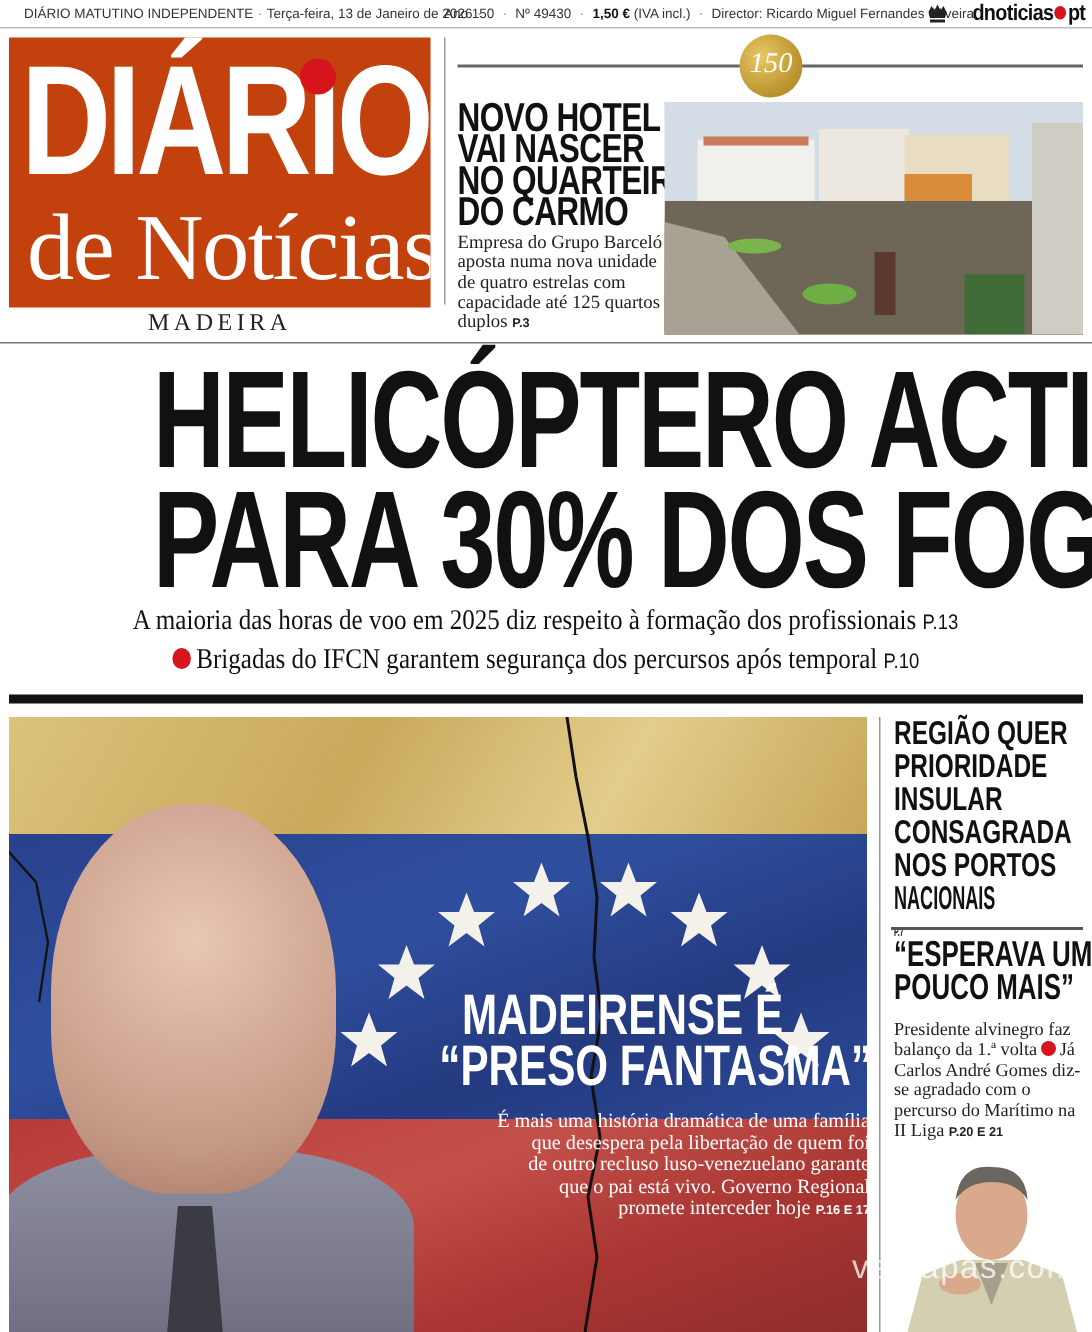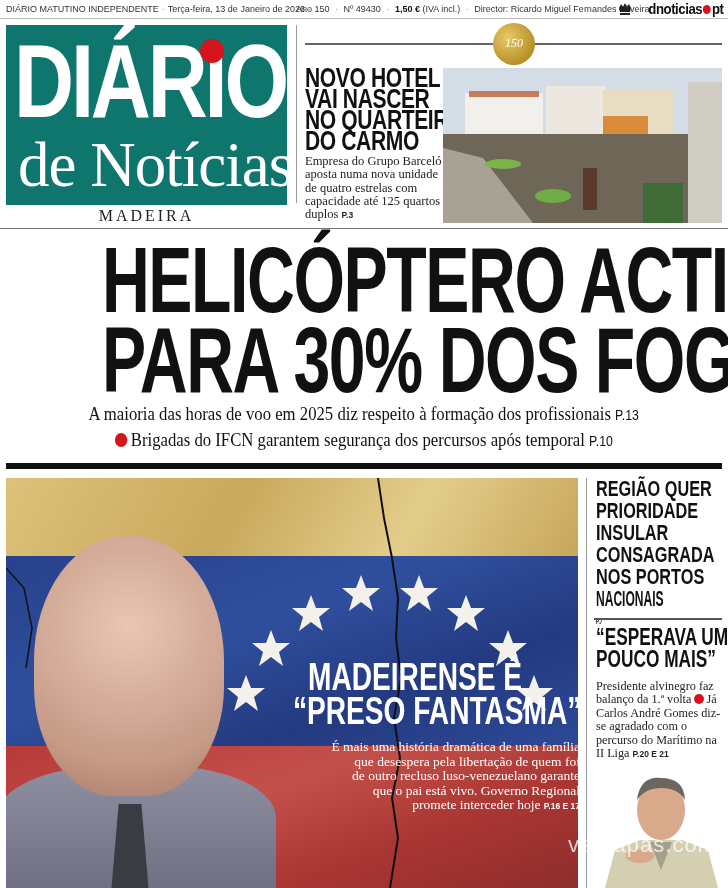--- a/index.html
+++ b/index.html
@@ -1,41 +1,41 @@
 <!DOCTYPE html>
 <html><head>
 <meta charset="utf-8">
 <style>
   * { box-sizing: border-box; margin: 0; padding: 0; }
   html, body { width: 728px; height: 888px; overflow: hidden; background: #fff; }
   body { position: relative; font-family: "Liberation Sans", sans-serif; color: #111; }
   .abs { position: absolute; }
 
   
-  .topbar { left: 0; top: 0; width: 728px; height: 19px; border-bottom: 1px solid #bbb; font-size: 9px; color: #333; display: flex; align-items: center; padding-left: 6px; }
+  .topbar { left: 0; top: 0; width: 728px; height: 19px; border-bottom: 1px solid #bbb; font-size: 9px; color: #333; display: flex; align-items: center; padding-left: 16px; }
   .topbar .sep { color: #888; margin: 0 3px; }
   .topbar b { color: #111; }
   .topbar .issue { position: absolute; left: 296px; top: 4px; }
   .topbar .brand { position: absolute; right: 4px; top: 0px; display: flex; align-items: center; gap: 5px; }
   .brand-name { font-family: "Liberation Sans", sans-serif; font-weight: bold; font-size: 15px; letter-spacing: -0.5px; color: #111; transform: scaleX(0.88); transform-origin: right center; display: inline-block; }
   .brand-dot { display: inline-block; width: 9px; height: 9px; border-radius: 50%; background: #d6141b; margin: 0 1px 1px 1px; vertical-align: middle; }
   .crest { width: 16px; height: 14px; }
 
   
-  .mast { left: 6px; top: 25px; width: 281px; height: 180px; background: #0f766e; overflow: hidden; }
+  .mast { left: 6px; top: 25px; width: 281px; height: 180px; background: #c2410c; overflow: hidden; }
   .mast-title { position: absolute; left: 8px; top: 4px; font-family: "Liberation Sans", sans-serif; font-weight: bold; color: #fff; font-size: 104px; line-height: 104px; letter-spacing: -4px; transform: scaleX(0.80); transform-origin: left top; white-space: nowrap; }
   .mast-dot { position: absolute; left: 194px; top: 14px; width: 24px; height: 24px; border-radius: 50%; background: #d6141b; }
   .mast-sub { position: absolute; left: 12px; top: 110px; font-family: "Liberation Serif", serif; color: #fff; font-size: 63px; line-height: 60px; letter-spacing: -1px; white-space: nowrap; }
   .madeira { left: 6px; top: 207px; width: 281px; text-align: center; font-family: "Liberation Serif", serif; font-size: 16px; letter-spacing: 3px; color: #222; }
   .vrule { left: 296px; top: 25px; width: 1px; height: 178px; background: #999; }
   .hrule-top { left: 0; top: 228px; width: 728px; height: 1px; background: #777; }
 
   
   .rule150 { left: 305px; top: 43px; width: 417px; height: 2px; background: #666; }
-  .badge150 { left: 493px; top: 23px; width: 42px; height: 42px; border-radius: 50%; background: radial-gradient(circle at 35% 35%, #e8c866, #b8912a 70%); color: #fff; font-family: "Liberation Serif", serif; font-style: italic; font-size: 12px; text-align: center; line-height: 40px; }
+  .badge150 { left: 493px; top: 23px; width: 42px; height: 42px; border-radius: 50%; background: radial-gradient(circle at 35% 35%, #e8c866, #b8912a 70%); color: #fff; font-family: "Liberation Serif", serif; font-style: italic; font-size: 19px; text-align: center; line-height: 40px; }
   .hotel-head { left: 305px; top: 68px; width: 140px; font-family: "Liberation Sans", sans-serif; font-weight: bold; font-size: 27px; line-height: 21px; color: #111; letter-spacing: -0.5px; }
   .hotel-head span { display: block; transform: scaleX(0.78); transform-origin: left; white-space: nowrap; }
   .hotel-body { left: 305px; top: 155px; width: 140px; font-family: "Liberation Serif", serif; font-size: 12.5px; line-height: 13.3px; color: #222; }
   .pref { font-family: "Liberation Sans", sans-serif; font-weight: bold; font-size: 8.5px; }
   .hotel-photo { left: 443px; top: 68px; width: 279px; height: 155px; overflow: hidden; background: linear-gradient(#c7d3dd 0%, #dfe5ea 30%, #e9e4da 45%, #8f8a7d 58%, #6b6455 80%, #5a5446 100%); }
 
   
   .main-head { left: 0; top: 240px; width: 728px; text-align: center; font-family: "Liberation Sans", sans-serif; font-weight: bold; color: #111; }
   .main-head div { font-size: 92px; line-height: 80px; transform: scaleX(0.72); transform-origin: center; white-space: nowrap; letter-spacing: -2px; }
   .sub1, .sub2 { left: 0; width: 728px; text-align: center; font-family: "Liberation Serif", serif; font-size: 19px; color: #111; white-space: nowrap; }

